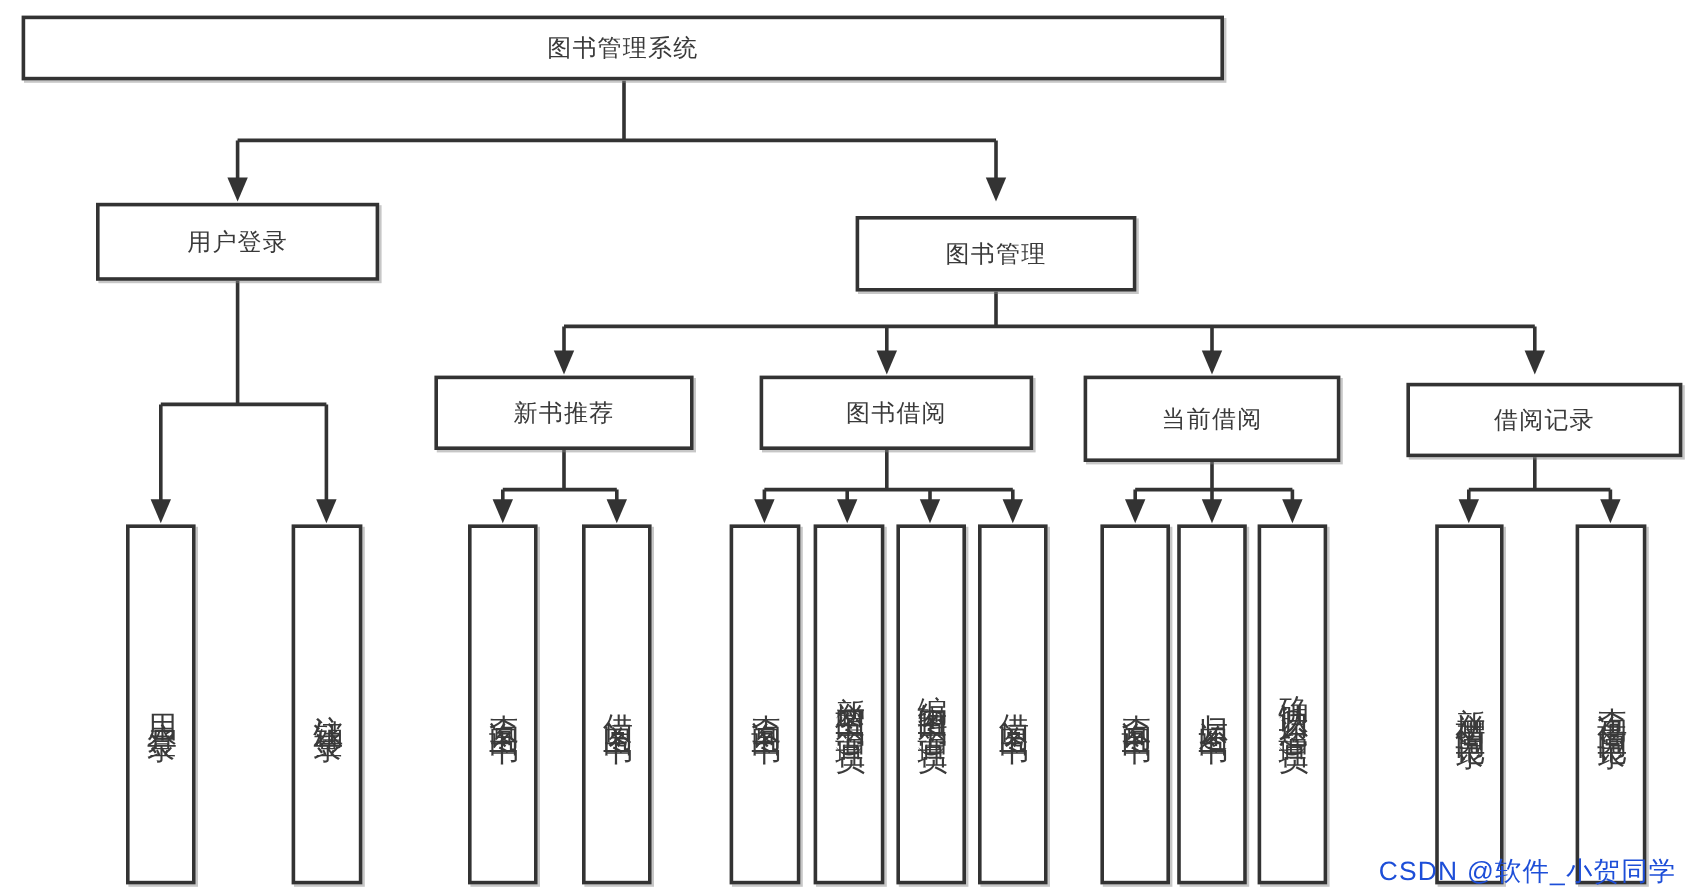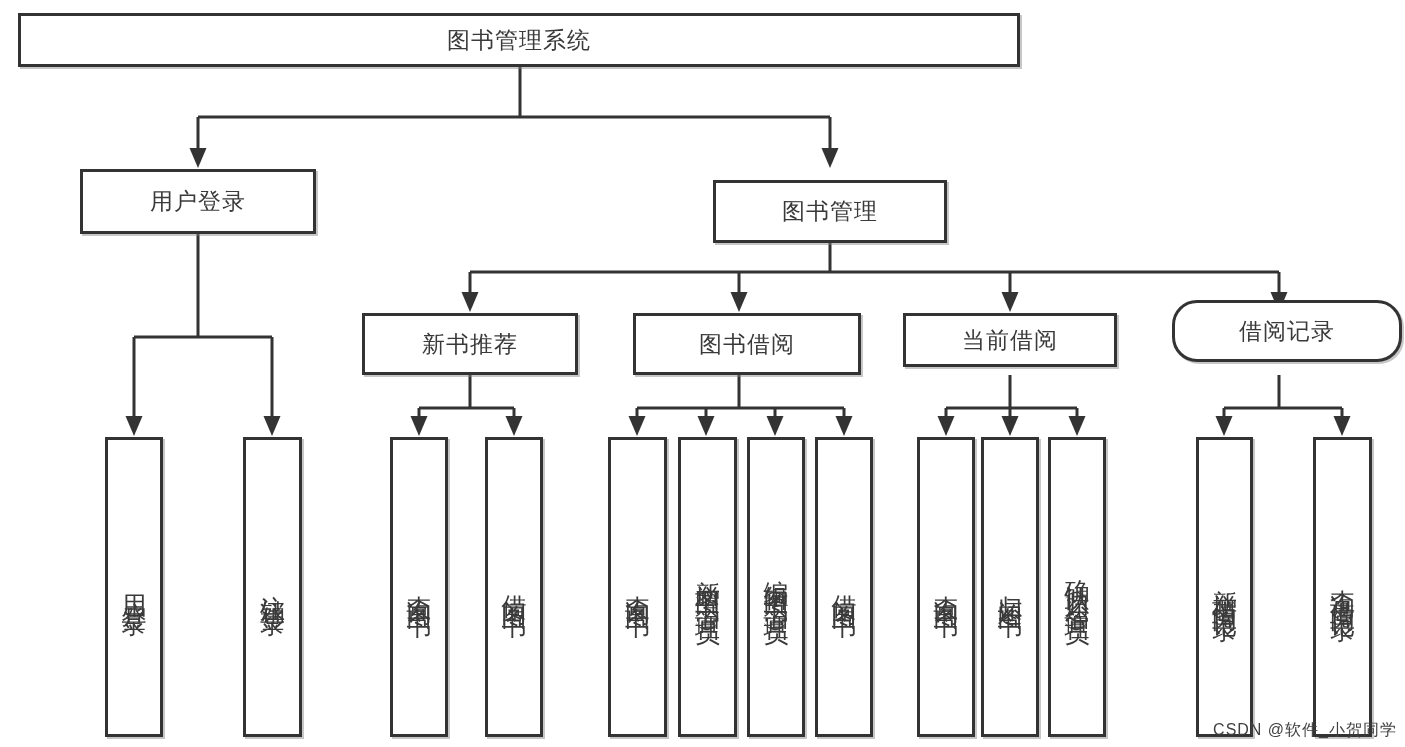--- a/index.html
+++ b/index.html
@@ -14,34 +14,34 @@
   .node {
     position:absolute;
     box-sizing:border-box;
     background:#ffffff;
     border:3px solid #333333;
     box-shadow:2px 2px 0 rgba(130,130,130,0.45);
     display:flex; align-items:center; justify-content:center;
     color:#3a3a3a;
     z-index:2;
   }
-  .hbox { font-size:23px; letter-spacing:1px; white-space:nowrap; }
+  .hbox { font-size:20px; letter-spacing:1px; white-space:nowrap; }
   .vbox {
     writing-mode:vertical-rl;
     text-orientation:mixed;
     font-size:25px;
     letter-spacing:6px;
     line-height:1;
     white-space:nowrap;
   }
   .watermark {
     position:absolute;
     right:8px; bottom:6px;
-    font-size:16px;
-    color:#404040;
+    font-size:22px;
+    color:#1d4ed8;
     letter-spacing:1px;
     z-index:3;
     white-space:nowrap;
     margin-left:24px;
   }
 </style>
 </head>
 <body>
 
 <div class="stage">
@@ -78,22 +78,22 @@
       </g>
   </svg>
 
   <div class="node hbox" style="left:18px; top:13px; width:1002px; height:54px;">图书管理系统</div>
 
   <div class="node hbox" style="left:80px; top:169px; width:236px; height:65px;">用户登录</div>
   <div class="node hbox" style="left:713px; top:180px; width:234px; height:63px;">图书管理</div>
 
   <div class="node hbox" style="left:362px; top:313px; width:216px; height:62px;">新书推荐</div>
   <div class="node hbox" style="left:633px; top:313px; width:228px; height:62px;">图书借阅</div>
-  <div class="node hbox" style="left:903px; top:313px; width:214px; height:54px;">当前借阅</div>
-  <div class="node hbox" style="left:1172px; top:300px; width:230px; height:62px;border-radius:25px;">借阅记录</div>
+  <div class="node hbox" style="left:903px; top:313px; width:214px; height:72px;">当前借阅</div>
+  <div class="node hbox" style="left:1172px; top:319px; width:230px; height:62px;">借阅记录</div>
 
   <div class="node vbox" style="left:105px; top:437px; width:58px; height:300px;">用户登录</div>
   <div class="node vbox" style="left:243px; top:437px; width:59px; height:300px;">注销登录</div>
 
   <div class="node vbox" style="left:390px; top:437px; width:58px; height:300px;">查询图书</div>
   <div class="node vbox" style="left:485px; top:437px; width:58px; height:300px;">借阅图书</div>
 
   <div class="node vbox" style="left:608px; top:437px; width:59px; height:300px;">查询图书</div>
   <div class="node vbox" style="left:678px; top:437px; width:59px; height:300px;">新增图书（管理员）</div>
   <div class="node vbox" style="left:747px; top:437px; width:58px; height:300px;">编辑图书（管理员）</div>

